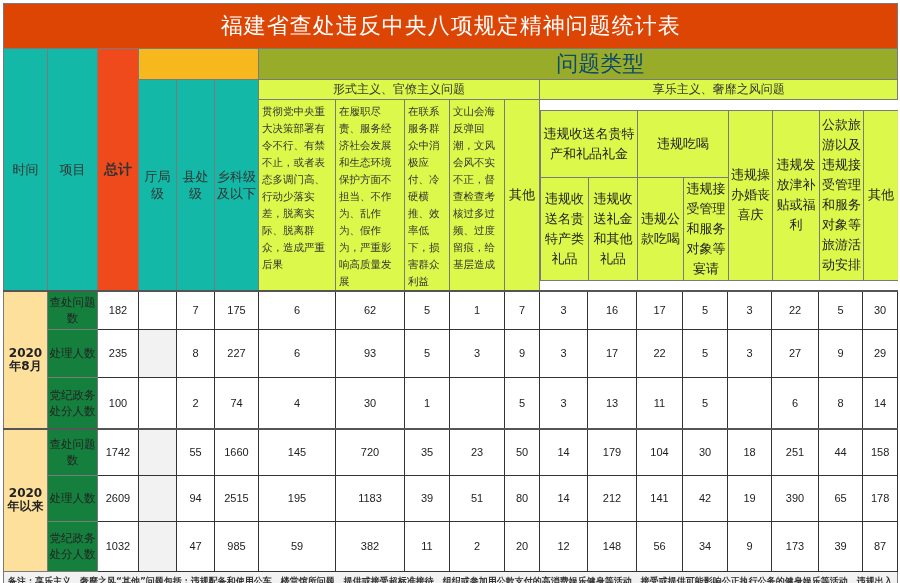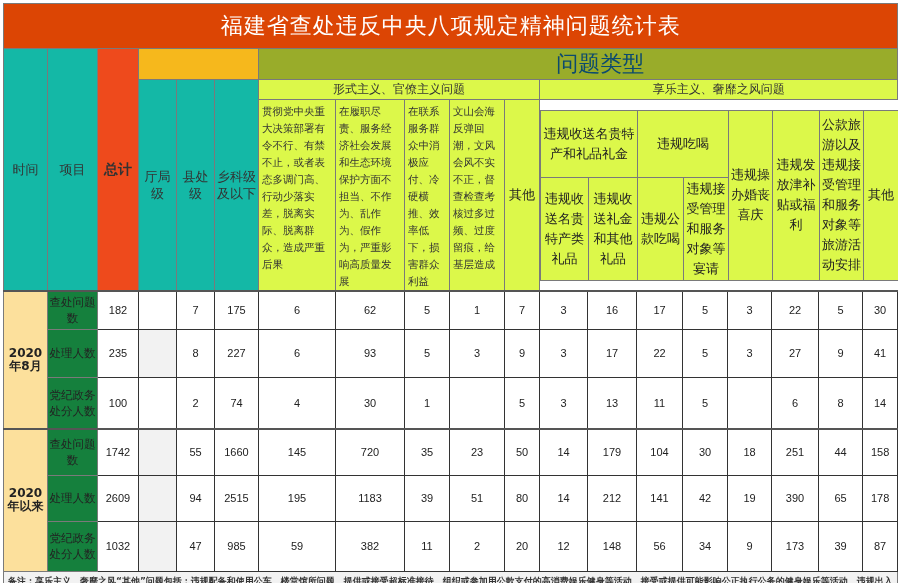--- a/index.html
+++ b/index.html
@@ -138,21 +138,21 @@
     <td class="num">5</td>
     <td class="num">3</td>
     <td class="num">9</td>
     <td class="num">3</td>
     <td class="num">17</td>
     <td class="num">22</td>
     <td class="num">5</td>
     <td class="num">3</td>
     <td class="num">27</td>
     <td class="num">9</td>
-    <td class="num">41</td>
+    <td class="num">29</td>
   </tr>
   <tr style="height:52px">
     <td class="item">党纪政务处分人数</td>
     <td class="num">100</td>
     <td class="num"></td>
     <td class="num">2</td>
     <td class="num">74</td>
     <td class="num">4</td>
     <td class="num">30</td>
     <td class="num">1</td>

